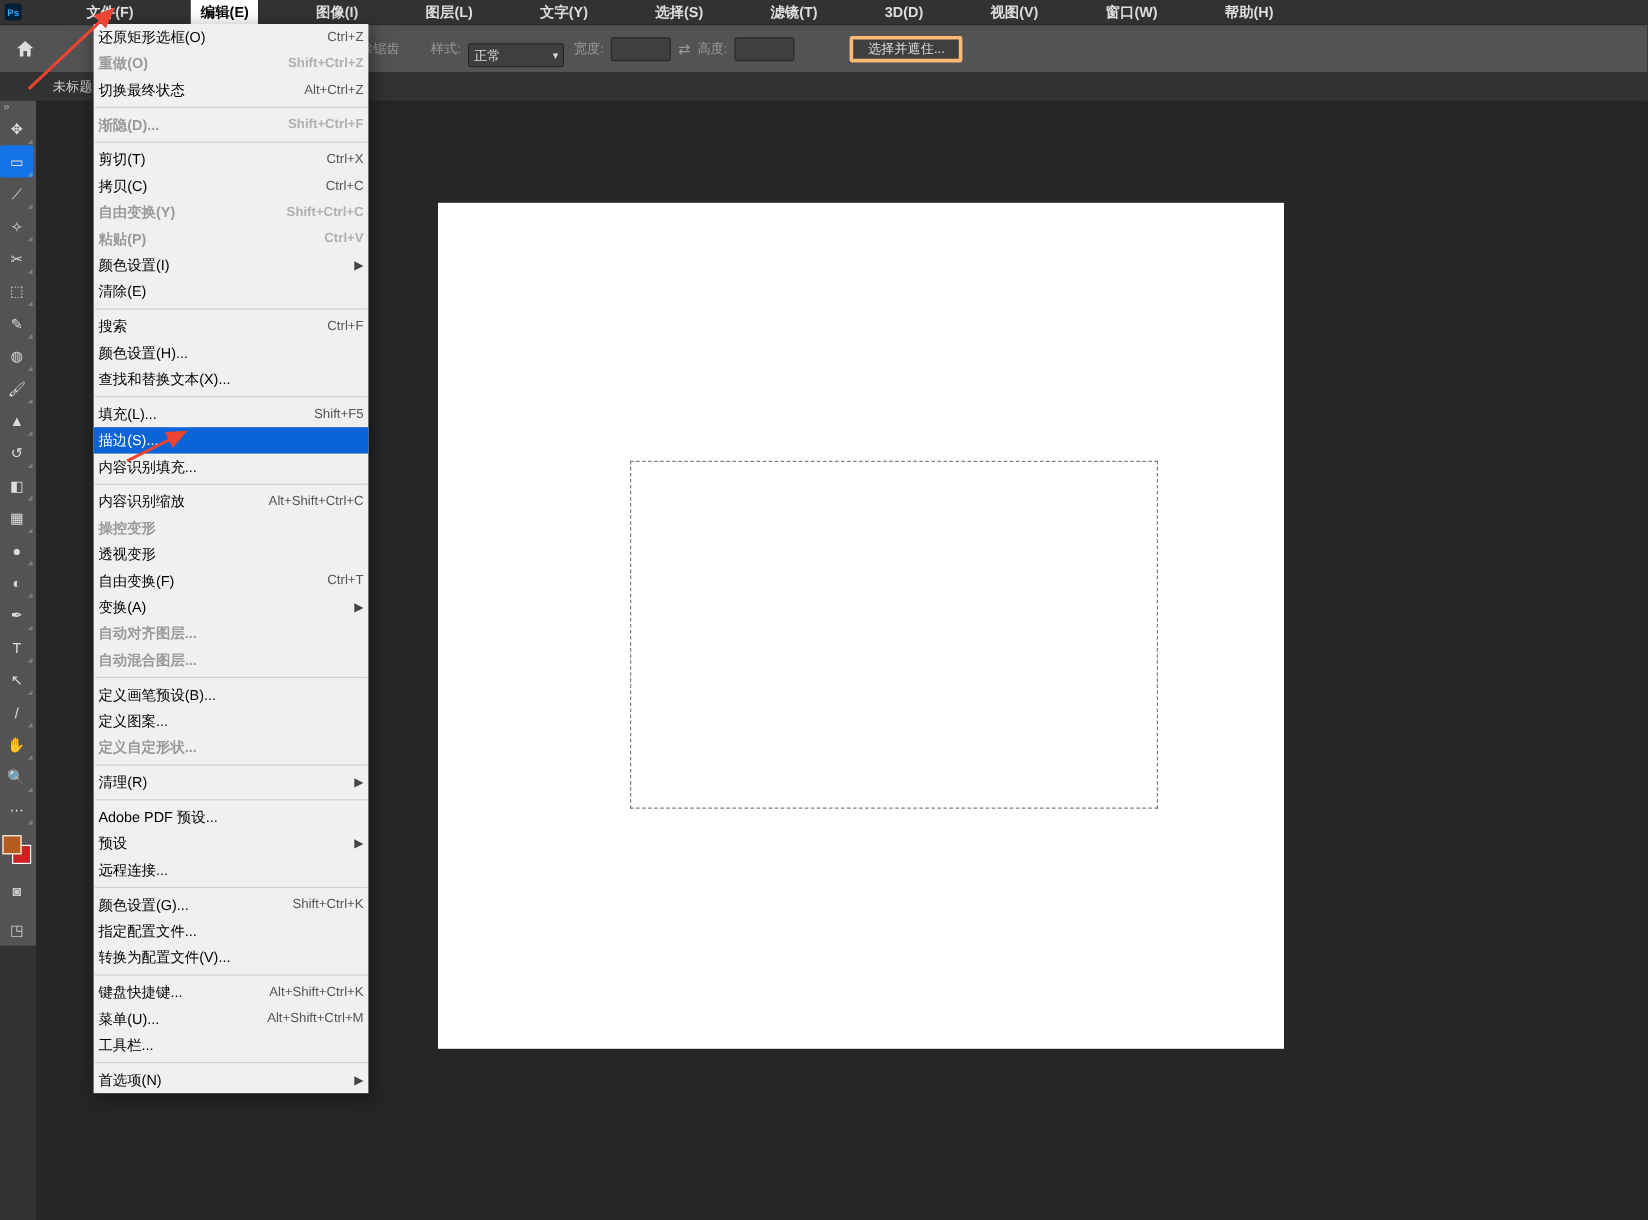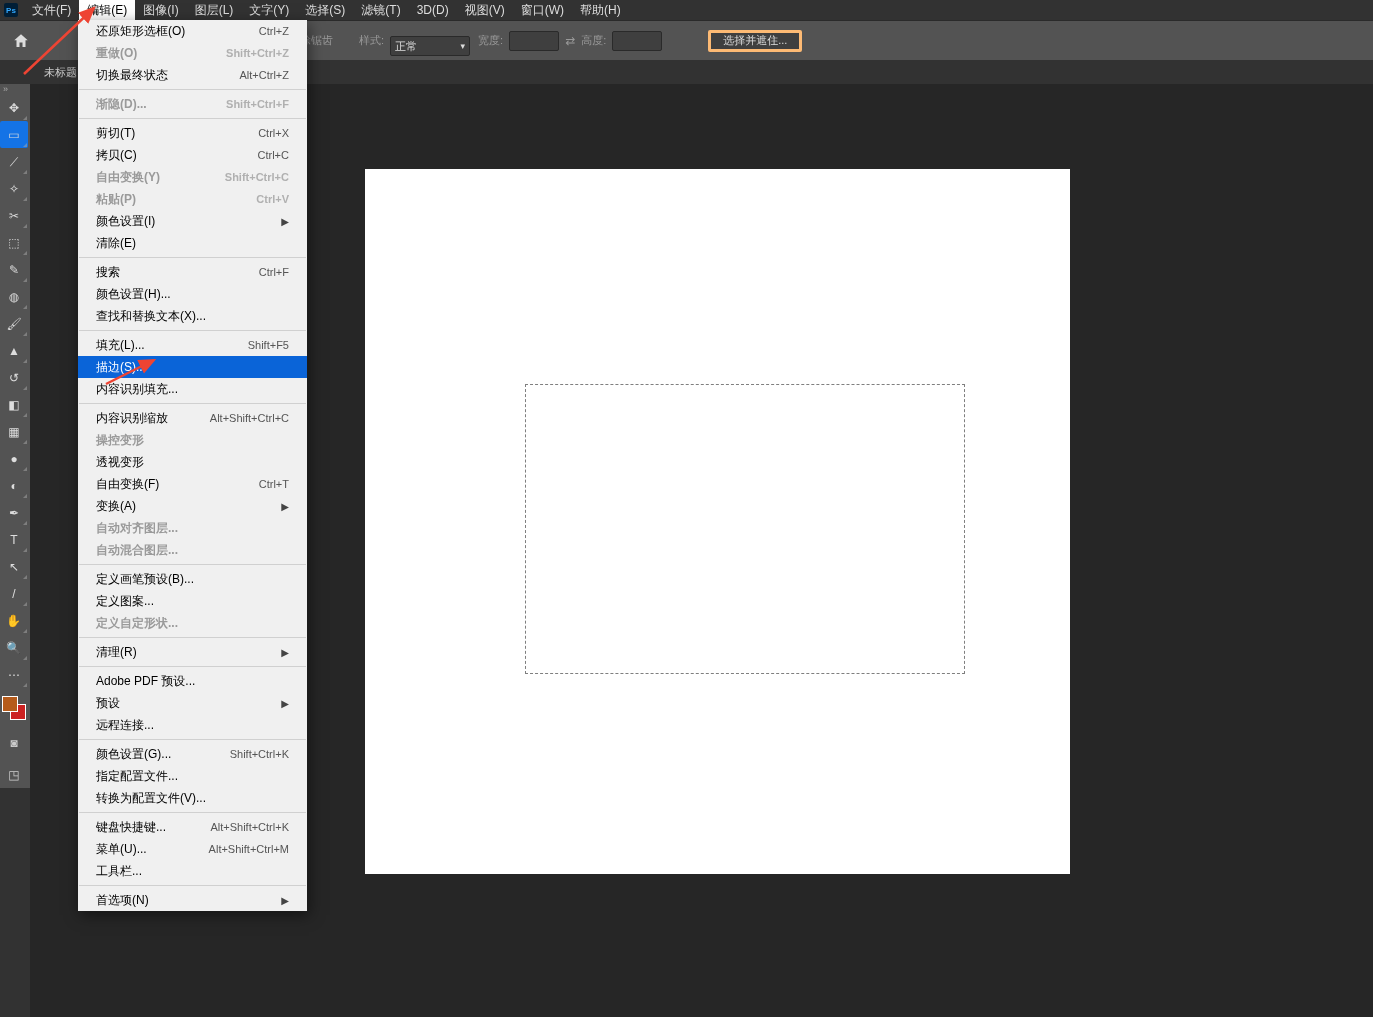--- a/index.html
+++ b/index.html
@@ -1,19 +1,19 @@
 <!DOCTYPE html>
 <html><head>
 <meta charset="utf-8">
 <style>
   * { margin:0; padding:0; box-sizing:border-box; font-family:"Microsoft YaHei",Arial,sans-serif; user-select:none; }
   body { background:#323232; width:1373px; height:1017px; overflow:hidden; position:relative; color:#ccc; font-size:12px; }
-  .menubar { height:20px; background:#323232; display:flex; align-items:center; padding:0 4px; }
+  .menubar { height:20px; background:#323232; display:flex; align-items:center; padding:0 4px;gap:40px; }
   .ps-logo { width:14px; height:14px; background:#001e36; color:#31a8ff; font-size:8px; font-weight:bold; display:flex; align-items:center; justify-content:center; border-radius:2px; margin-right:6px; }
-  .menubar-item { padding:2px 8px; color:#ddd; cursor:default; font-size:12px; }
+  .menubar-item { padding:2px 8px; color:#ddd; cursor:default; font-size:12px;font-weight:bold; }
   .menubar-item.active { background:#fff; color:#000; }
   .optionsbar { height:40px; background:#535353; display:flex; align-items:center; padding:0 6px; gap:8px; border-top:1px solid #2a2a2a; }
   .home-btn { width:30px; height:28px; display:flex; align-items:center; justify-content:center; color:#ddd; }
   .ob-group { display:flex; align-items:center; gap:6px; color:#999; font-size:11px; }
   .ob-input { width:50px; height:20px; background:#3f3f3f; border:1px solid #2a2a2a; border-radius:2px; }
   .ob-select { width:80px; height:20px; background:#3f3f3f; border:1px solid #2a2a2a; color:#ddd; font-size:11px; border-radius:2px; padding:0 4px; display:flex; align-items:center; justify-content:space-between;margin-top:11px; }
   .ob-select::after { content:"▾"; font-size:9px; }
   .ob-btn { padding:2px 12px; height:22px; background:#3f3f3f; border:3px solid #fdba74; color:#ddd; font-size:11px; border-radius:2px; display:flex; align-items:center; }
   .ob-check { width:12px; height:12px; border:1px solid #666; border-radius:2px; }
   .swap-icn{color:#999;font-size:12px;}
@@ -25,21 +25,21 @@
   .tool.sel { background:#1473e6; border-radius:2px; }
   .tool::after { content:""; position:absolute; right:1px; bottom:1px; border:2px solid transparent; border-right-color:#aaa; border-bottom-color:#aaa; width:0; height:0; opacity:.5; }
   .swatches { width:28px; height:30px; position:relative; margin-top:6px; }
   .sw-f { position:absolute; left:2px; top:2px; width:16px; height:16px; background:#b55b1b; border:1px solid #fff; }
   .sw-b { position:absolute; left:10px; top:10px; width:16px; height:16px; background:#c22; border:1px solid #fff; }
   .mode-btn { width:28px; height:26px; display:flex; align-items:center; justify-content:center; color:#ccc; margin-top:6px; }
   .canvas-area { position:absolute; left:30px; top:84px; right:0; bottom:0; background:#262626; }
   .canvas { position:absolute; left:335px; top:85px; width:705px; height:705px; background:#fff; }
   .marquee { position:absolute; left:160px; top:215px; width:440px; height:290px; border:1px dashed #7f7f7f; }
   .dropdown { position:absolute; left:78px; top:20px; width:229px; background:#f0f0f0; color:#000; box-shadow:2px 4px 14px rgba(0,0,0,.5); font-size:12px; z-index:10; }
-  .dd-item { display:flex; justify-content:space-between; align-items:center; padding:3px 18px; height:22px; cursor:default; }
+  .dd-item { display:flex; justify-content:space-between; align-items:center; padding:3px 4px; height:22px; cursor:default; }
   .dd-item.disabled { color:#9a9a9a;font-weight:bold; }
   .dd-item.hl { background:#0a64d8; color:#fff; }
   .dd-sep { height:1px; background:#d0d0d0; margin:3px 1px; }
   .dd-arrow { font-size:10px; color:#444; }
   .dd-sc { color:#555; font-size:11px; }
   .dd-item.disabled .dd-sc { color:#b0b0b0; }
   .arrow-anno { position:absolute; left:18px; top:0px; z-index:20; pointer-events:none; }
   .arrow-anno2 { position:absolute; left:98px; top:352px; z-index:20; pointer-events:none; }
 </style>
 </head>

